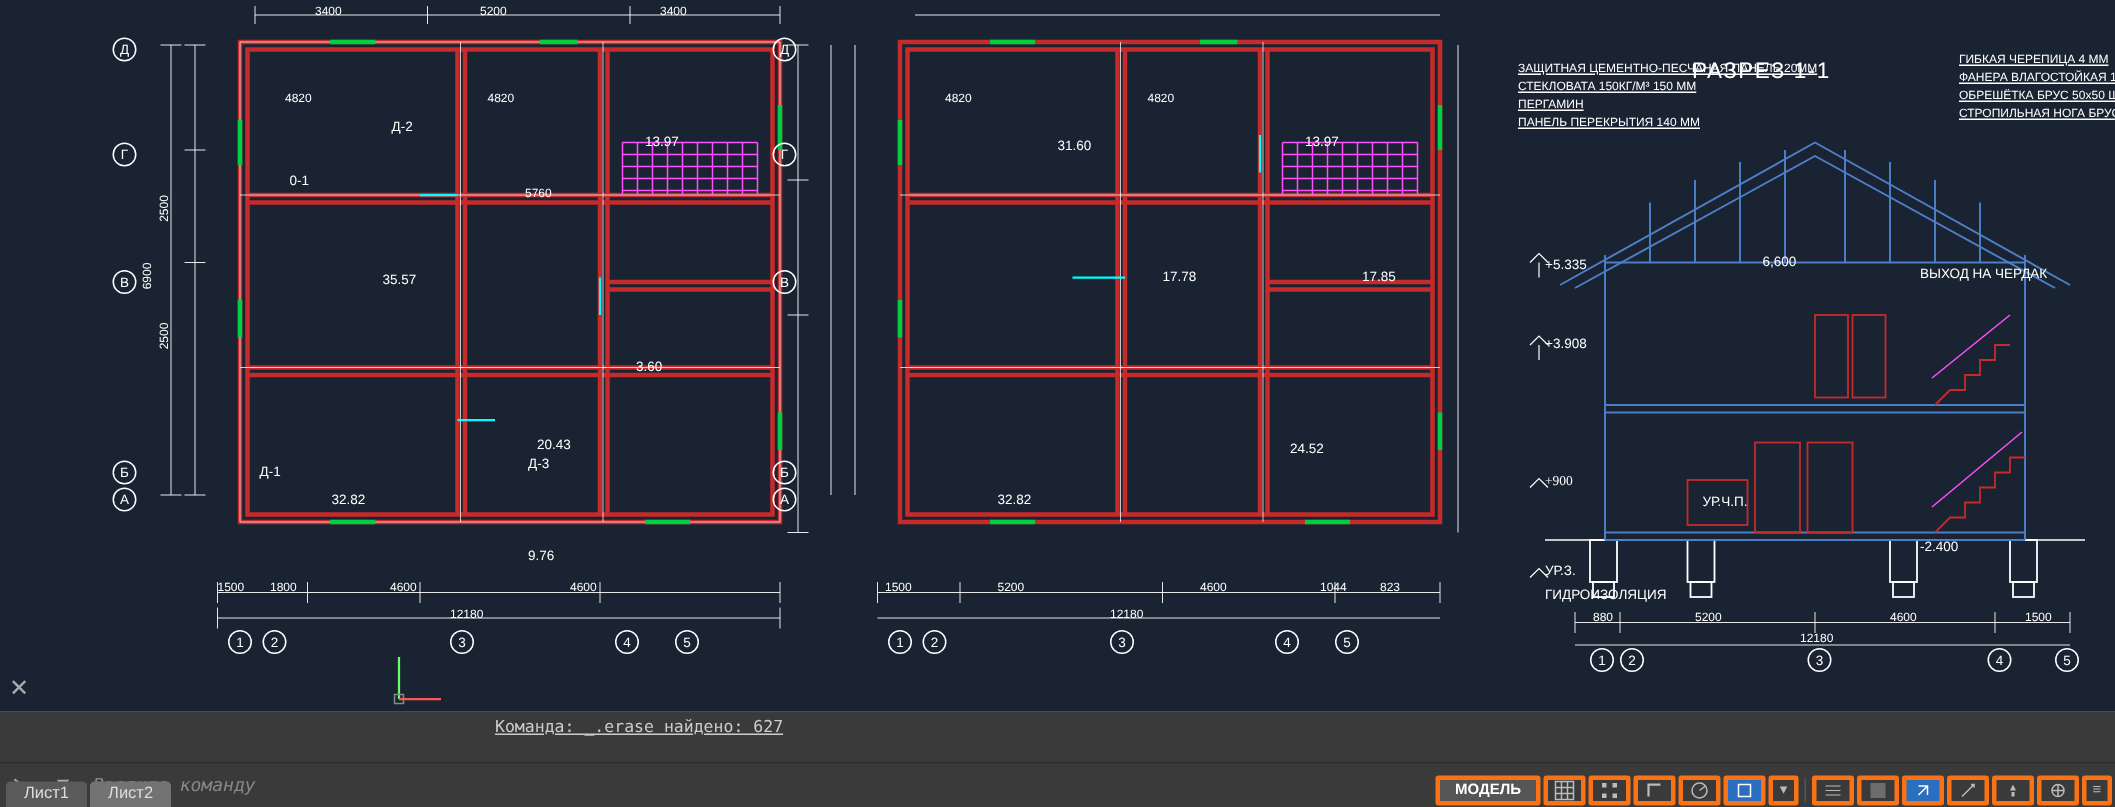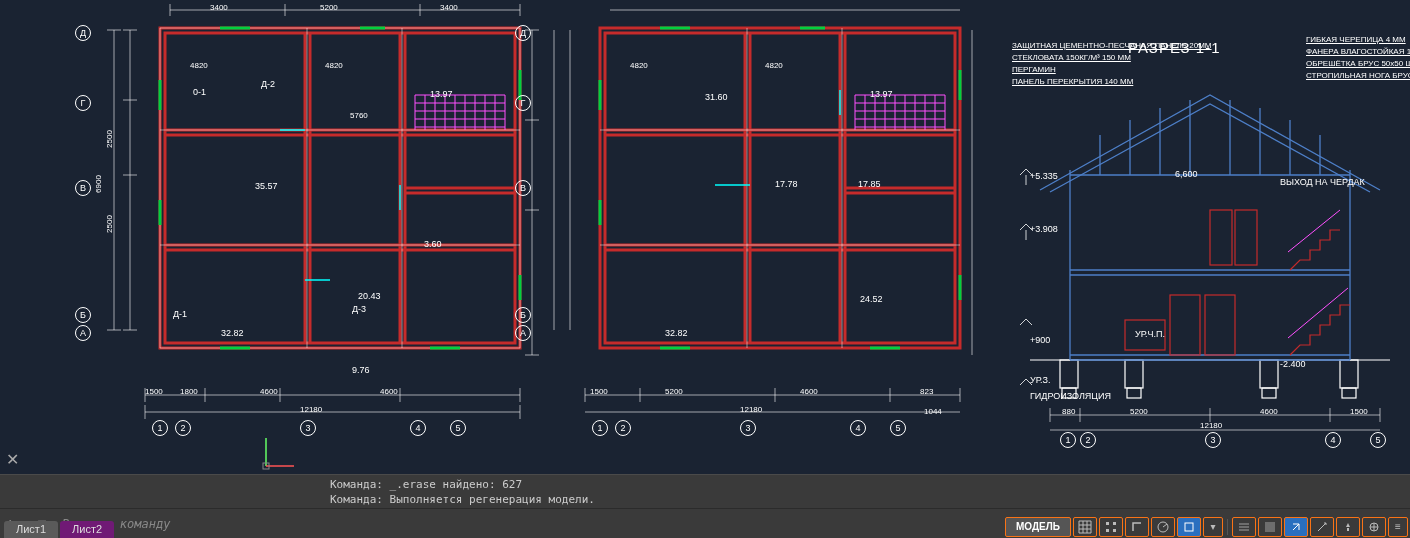--- a/index.html
+++ b/index.html
@@ -5,34 +5,34 @@
   * { margin: 0; padding: 0; box-sizing: border-box; }
   html, body { width: 1410px; height: 538px; overflow: hidden; background: #1a2332; font-family: "Segoe UI", Arial, sans-serif; }
   body { position: relative; }
 
   .canvas { position: absolute; inset: 0; background: #1a2332; }
   .canvas svg { position: absolute; inset: 0; width: 1410px; height: 538px; }
 
   
   .cmd-panel { position: absolute; left: 0; right: 0; bottom: 0; height: 64px; background: #333; border-top: 1px solid #4a4a4a; display: flex; flex-direction: column; }
   .cmd-history { height: 34px; padding: 2px 12px 2px 330px; font: 11px/15px Consolas, monospace; color: #ccc; background: #3a3a3a; border-bottom: 1px solid #2b2b2b; }
-  .cmd-history div { white-space: nowrap; overflow: hidden; }
+  .cmd-history div { white-space: nowrap; overflow: hidden; text-decoration: underline; }
   .cmd-line { height: 30px; display:flex; align-items:center; background:#3a3a3a; }
   .cmd-line .icon-slot { width: 28px; display:flex; align-items:center; justify-content:center; color:#aaa; }
   .cmd-line input { flex:1; height: 24px; background:#3a3a3a; border:none; color:#ddd; font: 12px/24px Consolas, monospace; padding:0 6px; outline:none; }
   .cmd-line input::placeholder { color:#888; font-style: italic; }
 
   
   .layout-tabs { position: absolute; left: 4px; bottom: 0; height: 22px; display:flex; align-items:flex-end; gap:2px; z-index: 40; }
-  .layout-tab { padding: 3px 12px; font: 11px/1 sans-serif; background:#701a75; color:#ddd; border-radius: 3px 3px 0 0; cursor:pointer; }
+  .layout-tab { padding: 3px 12px; font: 11px/1 sans-serif; background:#737373; color:#ddd; border-radius: 3px 3px 0 0; cursor:pointer; }
   .layout-tab.active { background:#5a5a5a; }
 
   
   .status-bar { position:absolute; right:2px; bottom:0; height:22px; display:flex; align-items:center; gap:2px; z-index: 40; }
-  .status-btn { height:20px; min-width:20px; padding:0 4px; display:flex; align-items:center; justify-content:center; background:#3a3a3a; color:#bbb; font:10px/1 sans-serif; border:1px solid #f97316; border-radius:2px; cursor:pointer; }
+  .status-btn { height:20px; min-width:20px; padding:0 4px; display:flex; align-items:center; justify-content:center; background:#3a3a3a; color:#bbb; font:10px/1 sans-serif; border:3px solid #f97316; border-radius:2px; cursor:pointer; }
   .status-btn.model { background:#555; color:#fff; padding:0 10px; font-weight:600; }
   .status-btn svg { width:14px; height:14px; }
   .status-btn.blue { background:#2a6fbf; }
   .status-sep { width:1px; height:16px; background:#555; margin:0 2px; }
 
   
   .close-x { position:absolute; left:6px; top:452px; color:#aaa; font: 16px/1 sans-serif; cursor:pointer; z-index:50; }
 
   .ucs { position:absolute; left:260px; top:432px; z-index:30; }
 
@@ -224,64 +224,64 @@
 
 <div class="dlabel area" style="left:430px; top:90px;">13.97</div>
 <div class="dlabel area" style="left:255px; top:182px;">35.57</div>
 <div class="dlabel area" style="left:358px; top:292px;">20.43</div>
 <div class="dlabel area" style="left:221px; top:329px;">32.82</div>
 <div class="dlabel area" style="left:352px; top:366px;">9.76</div>
 <div class="dlabel area" style="left:424px; top:240px;">3.60</div>
 
 <div class="dlabel dim" style="left:190px; top:62px;">4820</div>
 <div class="dlabel dim" style="left:325px; top:62px;">4820</div>
-<div class="dlabel dim" style="left:350px; top:112px;text-align:right;">5760</div>
+<div class="dlabel dim" style="left:350px; top:125px;text-align:right;">5760</div>
 <div class="dlabel dim" style="left:300px; top:406px;">12180</div>
 <div class="dlabel dim" style="left:180px; top:388px;">1800</div>
 <div class="dlabel dim" style="left:260px; top:388px;">4600</div>
 <div class="dlabel dim" style="left:380px; top:388px;">4600</div>
 <div class="dlabel dim" style="left:145px; top:388px;">1500</div>
 <div class="dlabel dim" style="left:210px; top:4px;">3400</div>
 <div class="dlabel dim" style="left:320px; top:4px;">5200</div>
 <div class="dlabel dim" style="left:440px; top:4px;">3400</div>
 <div class="dlabel dim" style="left:101px; top:135px; transform:rotate(-90deg);">2500</div>
 <div class="dlabel dim" style="left:101px; top:220px; transform:rotate(-90deg);">2500</div>
 <div class="dlabel dim" style="left:90px;  top:180px; transform:rotate(-90deg);">6900</div>
 
 <div class="dlabel" style="left:261px; top:80px;">Д-2</div>
-<div class="dlabel" style="left:173px; top:88px;padding-left:20px;">0-1</div>
+<div class="dlabel" style="left:173px; top:116px;padding-left:20px;">0-1</div>
 <div class="dlabel" style="left:352px; top:305px;">Д-3</div>
 <div class="dlabel" style="left:173px; top:310px;">Д-1</div>
 
 <div class="grid-bubble" style="left:75px; top:325px;">А</div>
 <div class="grid-bubble" style="left:75px; top:307px;">Б</div>
 <div class="grid-bubble" style="left:75px; top:180px;">В</div>
 <div class="grid-bubble" style="left:75px; top:95px;">Г</div>
 <div class="grid-bubble" style="left:75px; top:25px;">Д</div>
 
 <div class="grid-bubble" style="left:152px; top:420px;">1</div>
 <div class="grid-bubble" style="left:175px; top:420px;">2</div>
 <div class="grid-bubble" style="left:300px; top:420px;">3</div>
 <div class="grid-bubble" style="left:410px; top:420px;">4</div>
 <div class="grid-bubble" style="left:450px; top:420px;">5</div>
 
 <div class="dlabel area" style="left:870px; top:90px;">13.97</div>
 <div class="dlabel area" style="left:705px; top:93px;">31.60</div>
 <div class="dlabel area" style="left:775px; top:180px;">17.78</div>
-<div class="dlabel area" style="left:858px; top:180px;">17.85</div>
+<div class="dlabel area" style="left:908px; top:180px;">17.85</div>
 <div class="dlabel area" style="left:860px; top:295px;">24.52</div>
 <div class="dlabel area" style="left:665px; top:329px;">32.82</div>
 
 <div class="dlabel dim" style="left:630px; top:62px;">4820</div>
 <div class="dlabel dim" style="left:765px; top:62px;">4820</div>
 <div class="dlabel dim" style="left:740px; top:406px;">12180</div>
 <div class="dlabel dim" style="left:665px; top:388px;">5200</div>
 <div class="dlabel dim" style="left:800px; top:388px;">4600</div>
 <div class="dlabel dim" style="left:590px; top:388px;">1500</div>
-<div class="dlabel dim" style="left:880px; top:408px;margin-left:44px;">1044</div>
+<div class="dlabel dim" style="left:880px; top:388px;">1044</div>
 <div class="dlabel dim" style="left:920px; top:388px;text-align:center;">823</div>
 
 <div class="grid-bubble" style="left:515px; top:325px;">А</div>
 <div class="grid-bubble" style="left:515px; top:307px;">Б</div>
 <div class="grid-bubble" style="left:515px; top:180px;">В</div>
 <div class="grid-bubble" style="left:515px; top:95px;">Г</div>
 <div class="grid-bubble" style="left:515px; top:25px;">Д</div>
 
 <div class="grid-bubble" style="left:592px; top:420px;">1</div>
 <div class="grid-bubble" style="left:615px; top:420px;">2</div>
@@ -294,21 +294,21 @@
 <div class="dlabel note" style="left:1012px; top:54px;">СТЕКЛОВАТА 150КГ/М³ 150 ММ</div>
 <div class="dlabel note" style="left:1012px; top:66px;">ПЕРГАМИН</div>
 <div class="dlabel note" style="left:1012px; top:78px;">ПАНЕЛЬ ПЕРЕКРЫТИЯ 140 ММ</div>
 <div class="dlabel note" style="left:1306px; top:36px;">ГИБКАЯ ЧЕРЕПИЦА 4 ММ</div>
 <div class="dlabel note" style="left:1306px; top:48px;">ФАНЕРА ВЛАГОСТОЙКАЯ 10 ММ</div>
 <div class="dlabel note" style="left:1306px; top:60px;">ОБРЕШЁТКА БРУС 50x50 ШАГ 1</div>
 <div class="dlabel note" style="left:1306px; top:72px;">СТРОПИЛЬНАЯ НОГА БРУС 60x1</div>
 
 <div class="dlabel" style="left:1030px; top:172px;">+5.335</div>
 <div class="dlabel" style="left:1030px; top:225px;">+3.908</div>
-<div class="dlabel" style="left:1030px; top:336px;">+900</div>
+<div class="dlabel" style="left:1030px; top:316px;font-family:Liberation Serif, serif;">+900</div>
 <div class="dlabel" style="left:1280px; top:360px;">-2.400</div>
 <div class="dlabel" style="left:1030px; top:376px;">УР.З.</div>
 
 <div class="dlabel" style="left:1175px; top:170px;">6,600</div>
 <div class="dlabel" style="left:1280px; top:178px;">ВЫХОД НА ЧЕРДАК</div>
 <div class="dlabel" style="left:1135px; top:330px;">УР.Ч.П.</div>
 <div class="dlabel" style="left:1030px; top:392px;">ГИДРОИЗОЛЯЦИЯ</div>
 
 <div class="dlabel dim" style="left:1062px; top:408px;">880</div>
 <div class="dlabel dim" style="left:1130px; top:408px;">5200</div>
@@ -328,21 +328,20 @@
     <path d="M6 34 L34 34" stroke="#f55" stroke-width="1.5"></path>
     <rect x="3" y="31" width="6" height="6" fill="none" stroke="#888"></rect>
   </svg>
 </div>
 
 <div class="close-x">✕</div>
 
 <div class="cmd-panel">
   <div class="cmd-history">
     <div>Команда: _.erase найдено: 627</div>
-    <div>Команда: Выполняется регенерация модели.</div>
   </div>
   <div class="cmd-line">
     <span class="icon-slot">
       <svg viewBox="0 0 16 16" width="14" height="14">
           <path d="M3 4l5 4-5 4" stroke="#aaa" stroke-width="1.5" fill="none"></path>
           <path d="M9 12h4" stroke="#aaa" stroke-width="1.5"></path>
         </svg>
     </span>
     <span class="icon-slot">▾</span>
     <input type="text" placeholder="Введите команду" style="">

